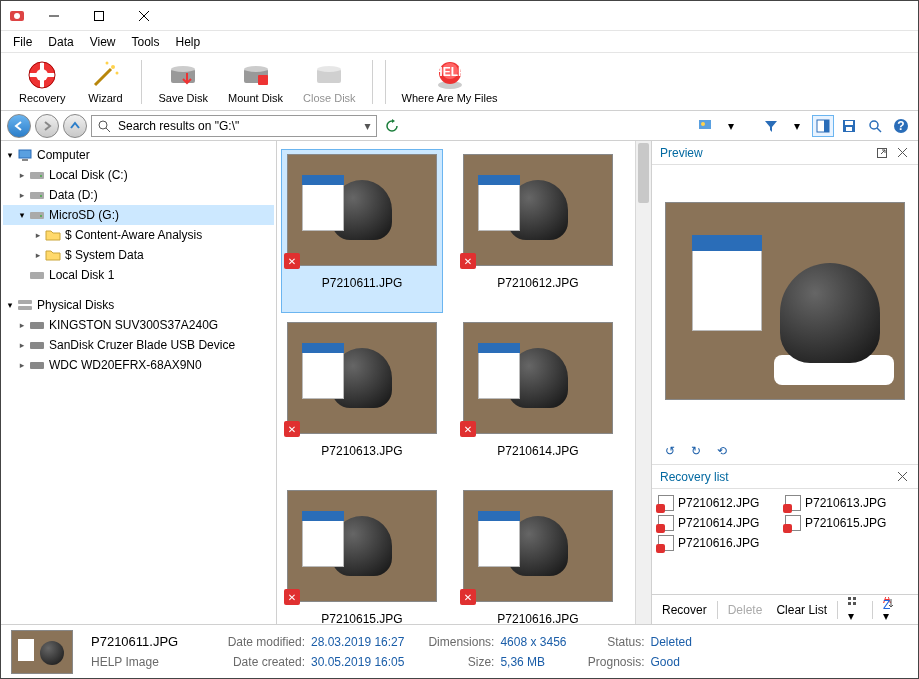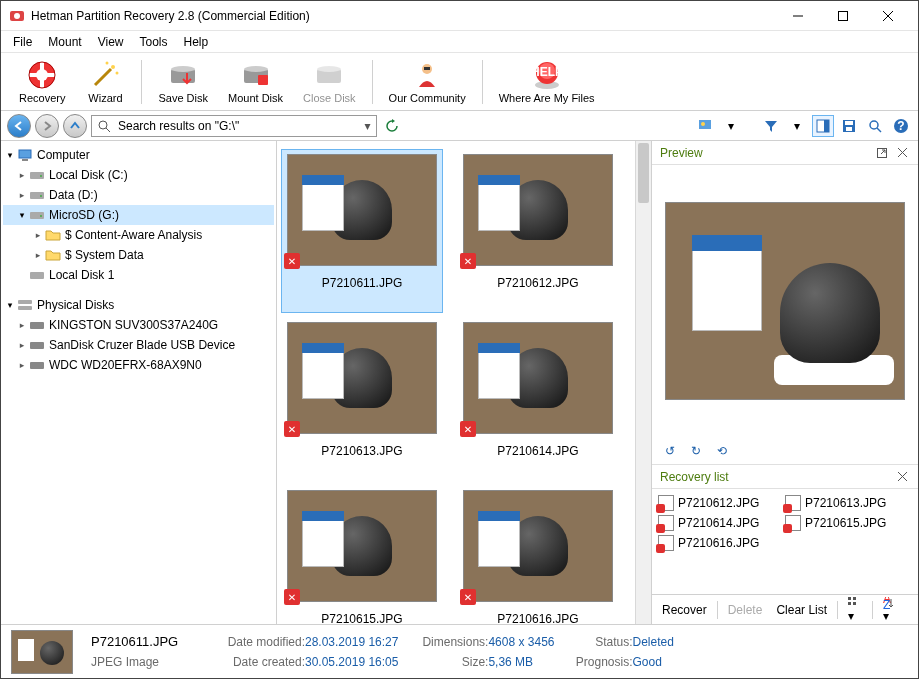--- a/index.html
+++ b/index.html
@@ -42,21 +42,21 @@
 .thumb.sel{background:#cce8ff;border:1px solid #6bb5f0}
 .timg{width:150px;height:112px;background:#8a7358;border:1px solid #888;position:relative;display:flex;align-items:center;justify-content:center}
 .timg .camera{width:60px;height:60px;background:radial-gradient(circle at 35% 30%,#666,#111);border-radius:50% 50% 30% 30%}
 .timg .box{position:absolute;left:14px;top:20px;width:42px;height:56px;background:#fff;border:1px solid #bbb}
 .timg .box-top{position:absolute;left:14px;top:20px;width:42px;height:10px;background:#2a6db8}
 .del-x{position:absolute;left:-4px;bottom:-4px;width:16px;height:16px;background:#e03030;border-radius:2px;display:flex;align-items:center;justify-content:center;font-size:10px;color:#fff}
 .tname{margin-top:10px;color:#000}
 .vscroll{position:absolute;right:0;top:0;bottom:0;width:16px;background:#f0f0f0;border-left:1px solid #d8d8d8}
 .vthumb{position:absolute;top:2px;left:2px;right:2px;height:60px;background:#c8c8c8;border-radius:2px}
 .right{width:266px;display:flex;flex-direction:column}
-.panel-hdr{height:24px;display:flex;align-items:center;padding:0 8px;border-bottom:1px solid #e0e0e0;color:#4d7c0f}
+.panel-hdr{height:24px;display:flex;align-items:center;padding:0 8px;border-bottom:1px solid #e0e0e0;color:#0369a1}
 .panel-hdr .spacer{flex:1}
 .hdr-btn{width:16px;height:16px;margin-left:4px;display:flex;align-items:center;justify-content:center;color:#555}
 .preview-body{flex:0 0 272px;display:flex;align-items:center;justify-content:center;background:#fff}
 .preview-img{width:240px;height:198px;background:#8a7358;border:1px solid #888;position:relative;display:flex;align-items:center;justify-content:center}
 .preview-img .camera{width:100px;height:100px;background:radial-gradient(circle at 35% 30%,#666,#111);border-radius:50% 50% 30% 30%;position:absolute;right:24px;bottom:36px}
 .preview-img .base{position:absolute;right:10px;bottom:14px;width:120px;height:30px;background:#fff;border-radius:8px}
 .preview-img .pbox{position:absolute;left:26px;top:32px;width:70px;height:96px;background:#fff;border:1px solid #bbb}
 .preview-img .pbox-top{position:absolute;left:26px;top:32px;width:70px;height:16px;background:#2a6db8}
 .rot-row{height:28px;display:flex;align-items:center;gap:10px;padding:0 10px;border-bottom:1px solid #e0e0e0}
 .rot-btn{width:16px;height:16px;color:#1a5da8;display:flex;align-items:center;justify-content:center}
@@ -68,38 +68,37 @@
 .rec-ico::after{content:"";position:absolute;left:-2px;bottom:-2px;width:9px;height:9px;background:#e03030;border-radius:2px}
 .rec-bar{height:30px;border-top:1px solid #d0d0d0;display:flex;align-items:center;padding:0 6px;gap:6px}
 .rec-btn{padding:2px 4px;color:#000}
 .rec-btn.dis{color:#aaa}
 .rec-sep{width:1px;height:18px;background:#d0d0d0}
 .statusbar{height:54px;border-top:1px solid #d0d0d0;display:flex;align-items:center;padding:4px 10px;gap:18px}
 .sb-thumb{width:62px;height:44px;background:#8a7358;border:1px solid #888;position:relative}
 .sb-thumb .camera{width:24px;height:24px;background:radial-gradient(circle at 35% 30%,#666,#111);border-radius:50%;position:absolute;right:8px;top:10px}
 .sb-thumb .box{position:absolute;left:6px;top:8px;width:16px;height:22px;background:#fff}
 .sb-col{display:flex;flex-direction:column;gap:6px}
-.sb-row{display:flex;gap:0}
+.sb-row{display:flex;gap:6px}
 .sb-label{color:#6a6a6a;text-align:right}
 .sb-val{color:#1a5da8}
 .sb-name{color:#000;font-size:13px}
 .sb-sub{color:#6a6a6a}
 svg{display:block}
 </style>
 </head>
 <body>
 
 <div class="titlebar">
   <span class="titlebar-icon">
     <svg width="16" height="16">
         <rect x="1" y="3" width="14" height="10" fill="#d44" rx="2"></rect>
         <circle cx="8" cy="8" r="3" fill="#fff"></circle>
       </svg>
   </span>
-  <span class="titlebar-text">Hetman Partition Recovery 2.8 (Commercial Edition)</span>
   <div class="titlebar-btns">
     <div class="titlebar-btn">
         <svg width="10" height="10">
           <line x1="0" y1="5" x2="10" y2="5" stroke="#000"></line>
         </svg>
       </div>
     <div class="titlebar-btn">
         <svg width="10" height="10">
           <rect x="0.5" y="0.5" width="9" height="9" fill="none" stroke="#000"></rect>
         </svg>
@@ -108,21 +107,21 @@
         <svg width="10" height="10">
           <line x1="0" y1="0" x2="10" y2="10" stroke="#000"></line>
           <line x1="10" y1="0" x2="0" y2="10" stroke="#000"></line>
         </svg>
       </div>
   </div>
 </div>
 
 <div class="menubar">
   <span class="menu-item">File</span>
-  <span class="menu-item">Mount</span>
+  <span class="menu-item">Data</span>
   <span class="menu-item">View</span>
   <span class="menu-item">Tools</span>
   <span class="menu-item">Help</span>
 </div>
 
 <div class="toolbar">
   <div class="tool-btn">
     <span class="tool-icon">
         <svg width="32" height="32">
           <circle cx="16" cy="16" r="13" fill="#e33"></circle>
@@ -170,30 +169,20 @@
   <div class="tool-btn disabled">
     <span class="tool-icon">
         <svg width="32" height="32">
           <rect x="4" y="10" width="24" height="14" rx="2" fill="#999"></rect>
           <ellipse cx="16" cy="10" rx="12" ry="3" fill="#ccc"></ellipse>
         </svg>
       </span>
     <span class="tool-label">Close Disk</span>
   </div>
   <div class="tool-sep"></div>
-  <div class="tool-btn">
-    <span class="tool-icon">
-        <svg width="32" height="32">
-          <circle cx="16" cy="10" r="5" fill="#f4c08a"></circle>
-          <rect x="13" y="8" width="6" height="3" fill="#333"></rect>
-          <path d="M8 28 Q16 16 24 28 Z" fill="#d33"></path>
-        </svg>
-      </span>
-    <span class="tool-label">Our Community</span>
-  </div>
   <div class="tool-sep"></div>
   <div class="tool-btn">
     <span class="tool-icon">
         <svg width="32" height="32">
           <ellipse cx="16" cy="26" rx="12" ry="4" fill="#ccc"></ellipse>
           <circle cx="16" cy="14" r="11" fill="#e33"></circle>
           <circle cx="16" cy="12" r="8" fill="#f66"></circle>
           <text x="16" y="17" text-anchor="middle" fill="#fff" font-size="10" font-weight="bold">HELP</text>
         </svg>
       </span>
@@ -533,21 +522,21 @@
   </div>
 </div>
 
 <div class="statusbar">
   <div class="sb-thumb">
       <div class="box"></div>
       <div class="camera"></div>
     </div>
   <div class="sb-col" style="min-width:110px">
     <span class="sb-name">P7210611.JPG</span>
-    <span class="sb-sub">JPEG Image</span>
+    <span class="sb-sub">HELP Image</span>
   </div>
   <div class="sb-col">
     <div class="sb-row">
         <span class="sb-label" style="width:86px">Date modified:</span>
         <span class="sb-val">28.03.2019 16:27</span>
       </div>
     <div class="sb-row">
         <span class="sb-label" style="width:86px">Date created:</span>
         <span class="sb-val">30.05.2019 16:05</span>
       </div>

